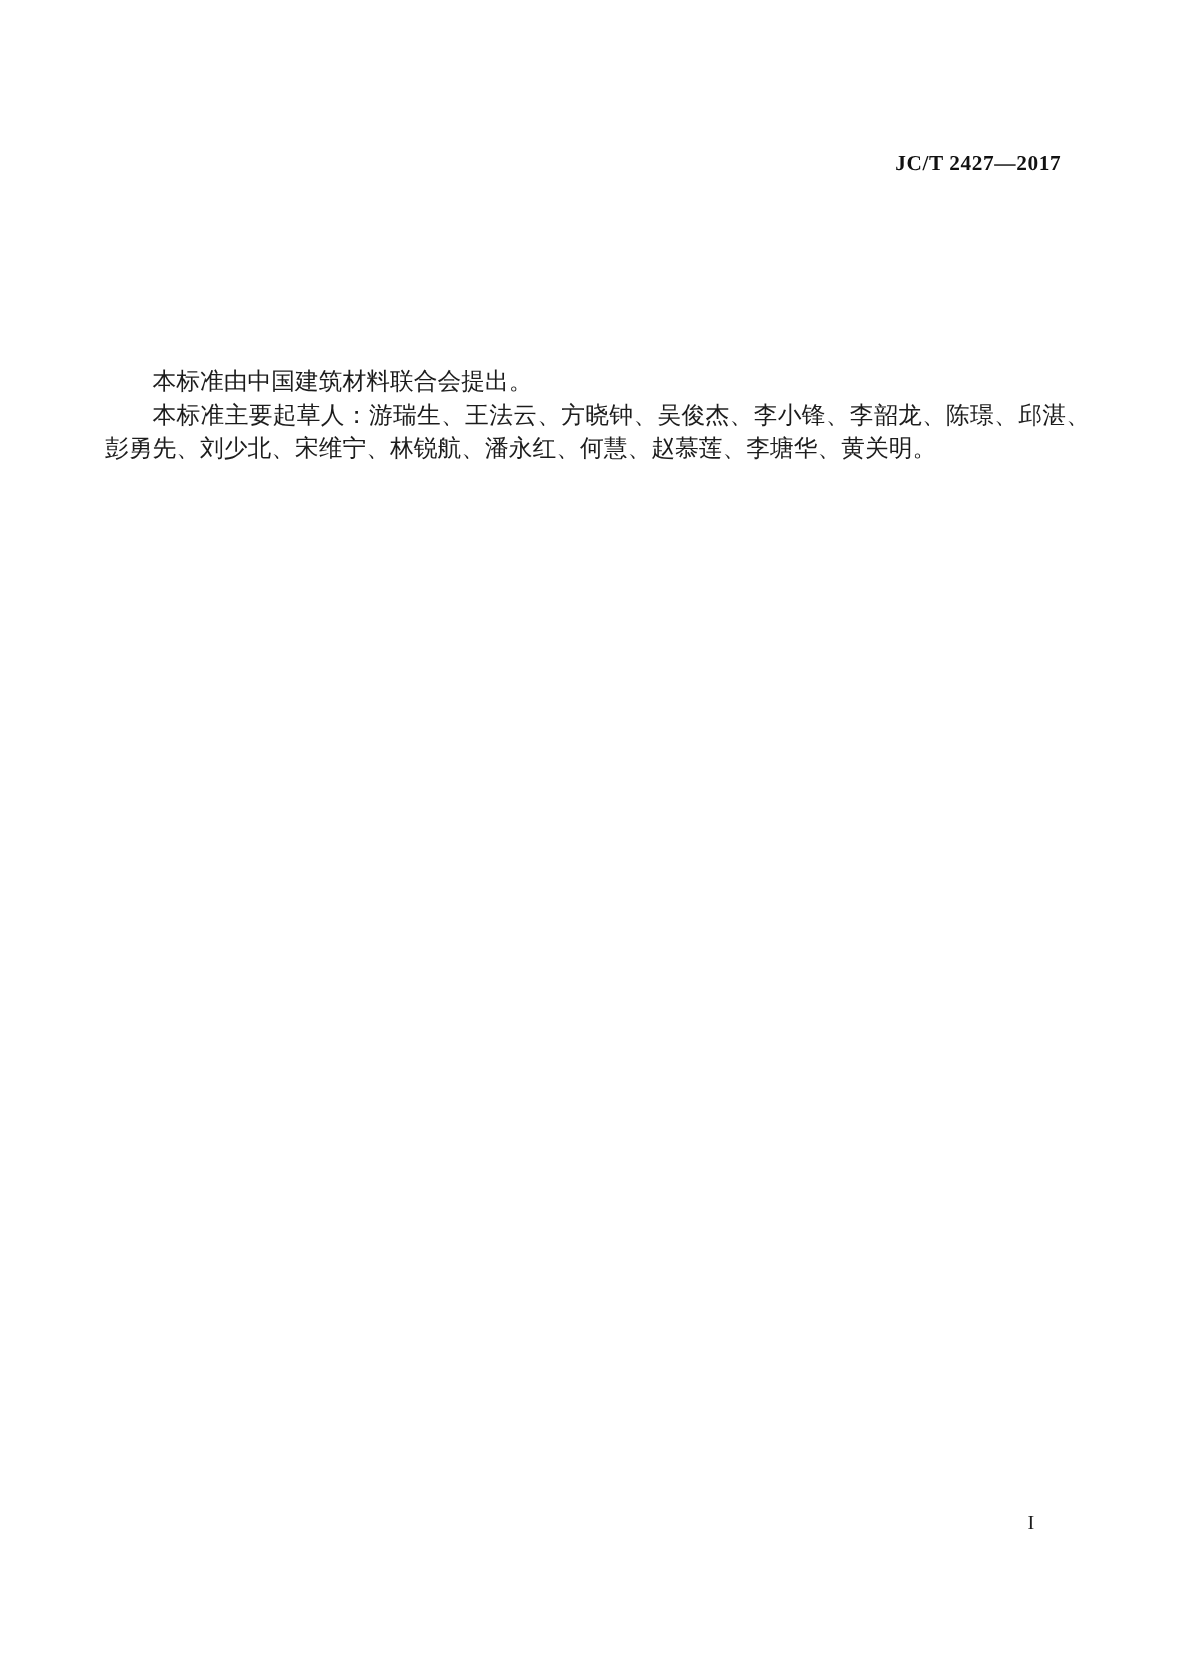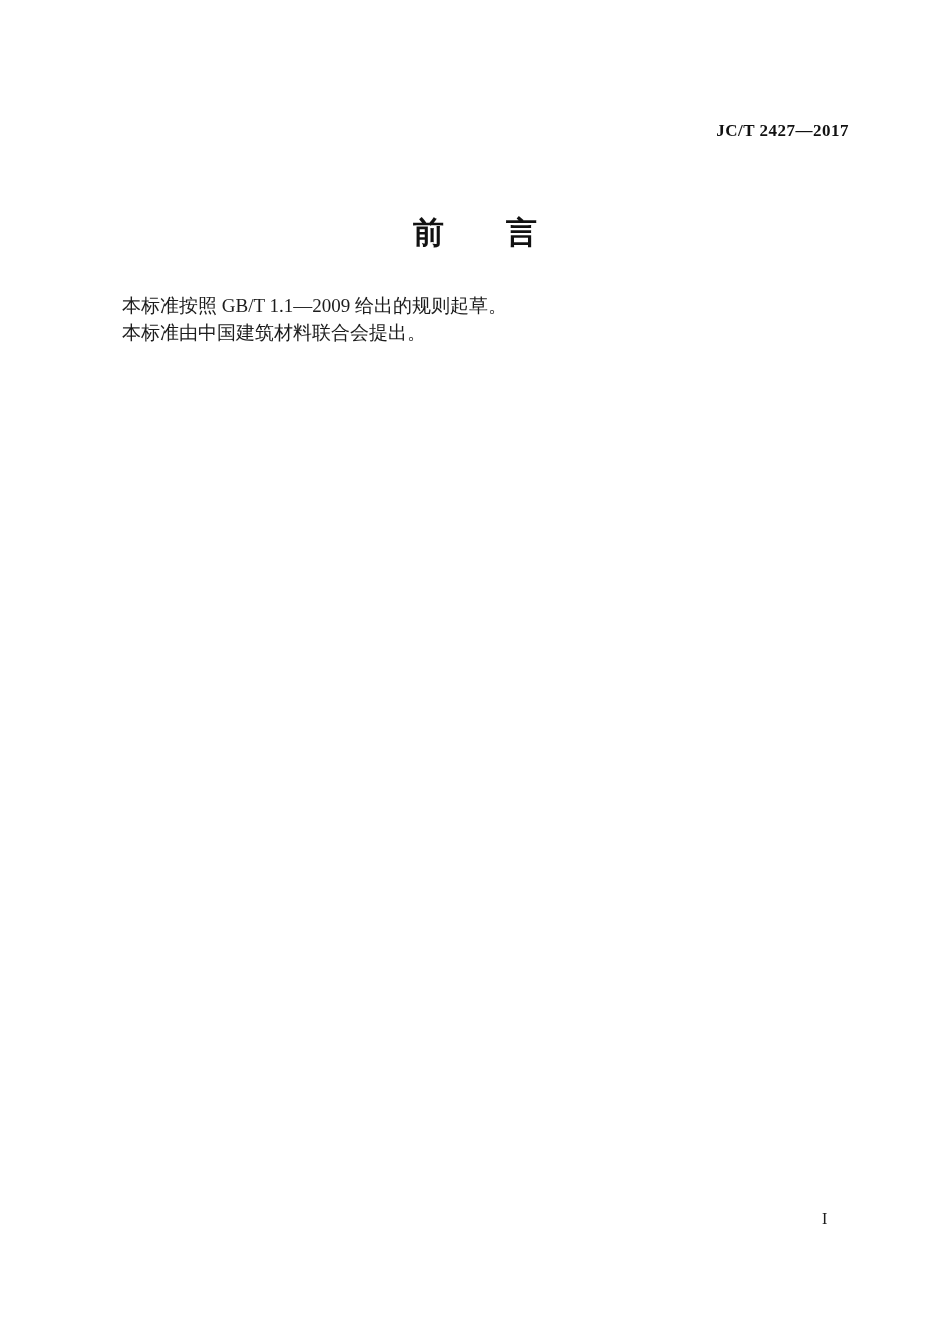--- a/index.html
+++ b/index.html
@@ -64,22 +64,21 @@
     color: #1c1c1c;
   }
 </style>
 </head>
 <body>
 
 <div class="page">
 
   <div class="standard-code">JC/T 2427—2017</div>
 
-  <h1 class="doc-title">前　　言</h1>
 
   <div class="content">
-    <p>本标准按照 GB/T 1.1—2009 给出的规则起草。</p>
     <p>本标准由中国建筑材料联合会提出。</p>
+    <p>本标准主要起草人：游瑞生、王法云、方晓钟、吴俊杰、李小锋、李韶龙、陈璟、邱湛、彭勇先、刘少北、宋维宁、林锐航、潘永红、何慧、赵慕莲、李塘华、黄关明。</p>
   </div>
 
   <div class="page-number">I</div>
 
 </div>
 
 </body></html>

